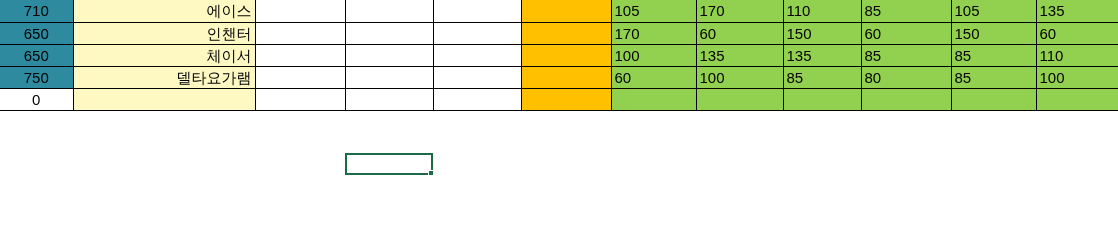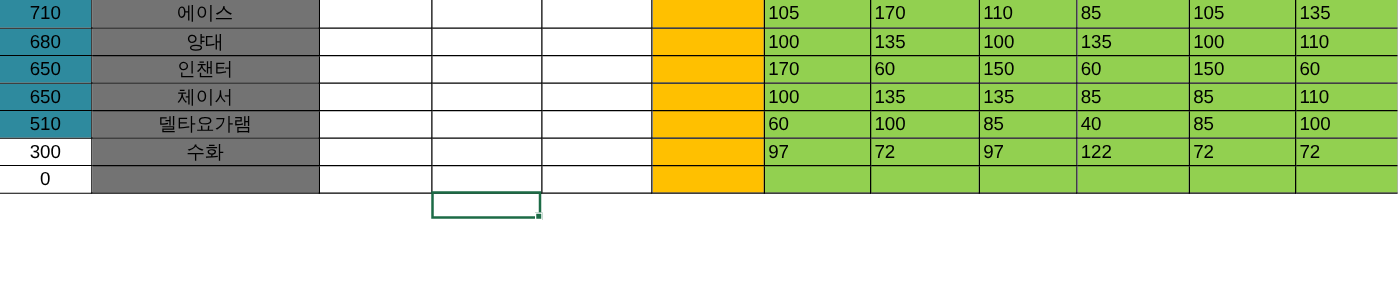--- a/index.html
+++ b/index.html
@@ -61,22 +61,22 @@
   
   .cell-total {
     text-align: center;
     font-size: 15px;
   }
   .fill-teal  { background: #2e8a9e; }
   .fill-white { background: #ffffff; }
   .fill-orange{ background: #ffc000; }
 
   .cell-name {
-    text-align: center;
-    background: #737373;
+    text-align: right;
+    background: #fef9c3;
     font-size: 15px;
   }
   .cell-blank {
     background: #ffffff;
   }
   .cell-data {
     text-align: left;
     background: #92d050;
     font-size: 15px;
   }
@@ -133,34 +133,20 @@
           <td class="cell-blank"></td>
           <td class="fill-orange"></td>
           <td class="cell-data">105</td>
           <td class="cell-data">170</td>
           <td class="cell-data">110</td>
           <td class="cell-data">85</td>
           <td class="cell-data">105</td>
           <td class="cell-data">135</td>
         </tr>
         <tr>
-          <td class="cell-total first relcell fill-teal">680</td>
-          <td class="cell-name">양대</td>
-          <td class="cell-blank"></td>
-          <td class="cell-blank"></td>
-          <td class="cell-blank"></td>
-          <td class="fill-orange"></td>
-          <td class="cell-data">100</td>
-          <td class="cell-data">135</td>
-          <td class="cell-data">100</td>
-          <td class="cell-data">135</td>
-          <td class="cell-data">100</td>
-          <td class="cell-data">110</td>
-        </tr>
-        <tr>
           <td class="cell-total first relcell fill-teal">650</td>
           <td class="cell-name">인챈터</td>
           <td class="cell-blank"></td>
           <td class="cell-blank"></td>
           <td class="cell-blank"></td>
           <td class="fill-orange"></td>
           <td class="cell-data">170</td>
           <td class="cell-data">60</td>
           <td class="cell-data">150</td>
           <td class="cell-data">60</td>
@@ -175,46 +161,32 @@
           <td class="cell-blank"></td>
           <td class="fill-orange"></td>
           <td class="cell-data">100</td>
           <td class="cell-data">135</td>
           <td class="cell-data">135</td>
           <td class="cell-data">85</td>
           <td class="cell-data">85</td>
           <td class="cell-data">110</td>
         </tr>
         <tr>
-          <td class="cell-total first relcell fill-teal">510</td>
+          <td class="cell-total first relcell fill-teal">750</td>
           <td class="cell-name">델타요가램</td>
           <td class="cell-blank"></td>
           <td class="cell-blank"></td>
           <td class="cell-blank"></td>
           <td class="fill-orange"></td>
           <td class="cell-data">60</td>
           <td class="cell-data">100</td>
           <td class="cell-data">85</td>
-          <td class="cell-data">40</td>
+          <td class="cell-data">80</td>
           <td class="cell-data">85</td>
           <td class="cell-data">100</td>
-        </tr>
-        <tr>
-          <td class="cell-total first relcell fill-white">300</td>
-          <td class="cell-name">수화</td>
-          <td class="cell-blank"></td>
-          <td class="cell-blank"></td>
-          <td class="cell-blank"></td>
-          <td class="fill-orange"></td>
-          <td class="cell-data">97</td>
-          <td class="cell-data">72</td>
-          <td class="cell-data">97</td>
-          <td class="cell-data">122</td>
-          <td class="cell-data">72</td>
-          <td class="cell-data">72</td>
         </tr>
         <tr>
           <td class="cell-total first relcell fill-white">0</td>
           <td class="cell-name"></td>
           <td class="cell-blank"></td>
           <td class="cell-blank"></td>
           <td class="cell-blank"></td>
           <td class="fill-orange"></td>
           <td class="cell-data"></td>
           <td class="cell-data"></td>

